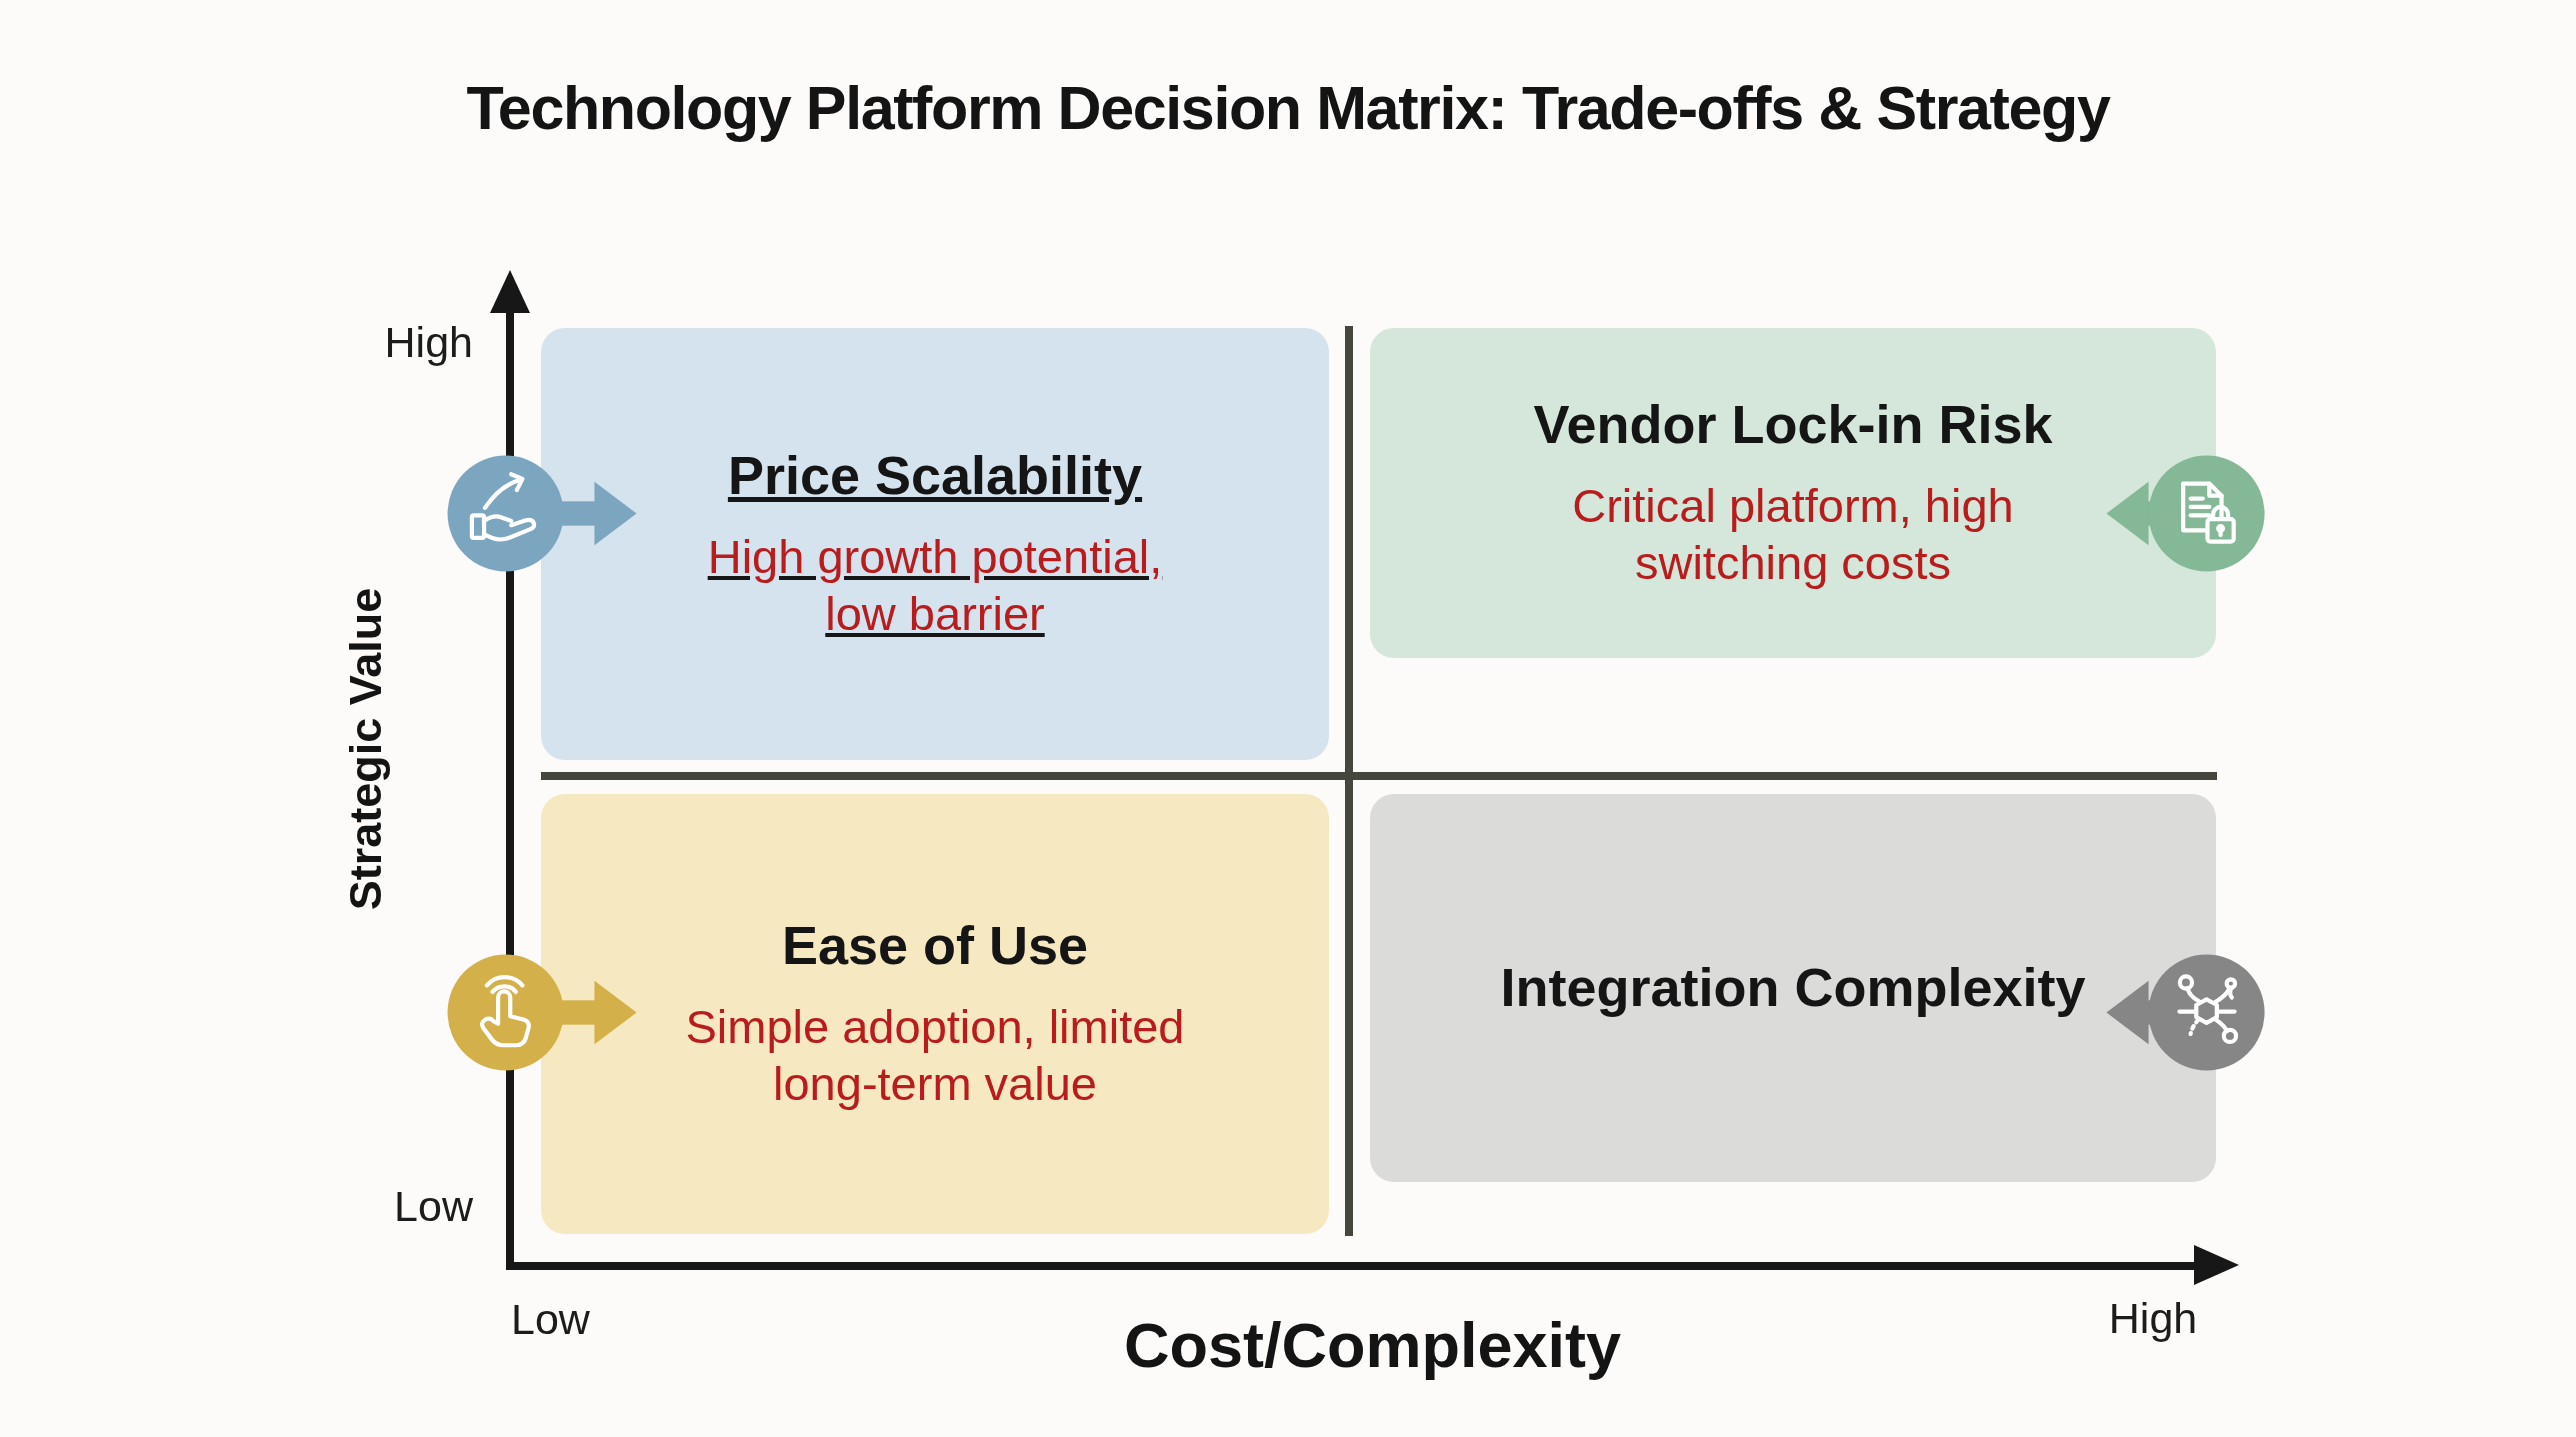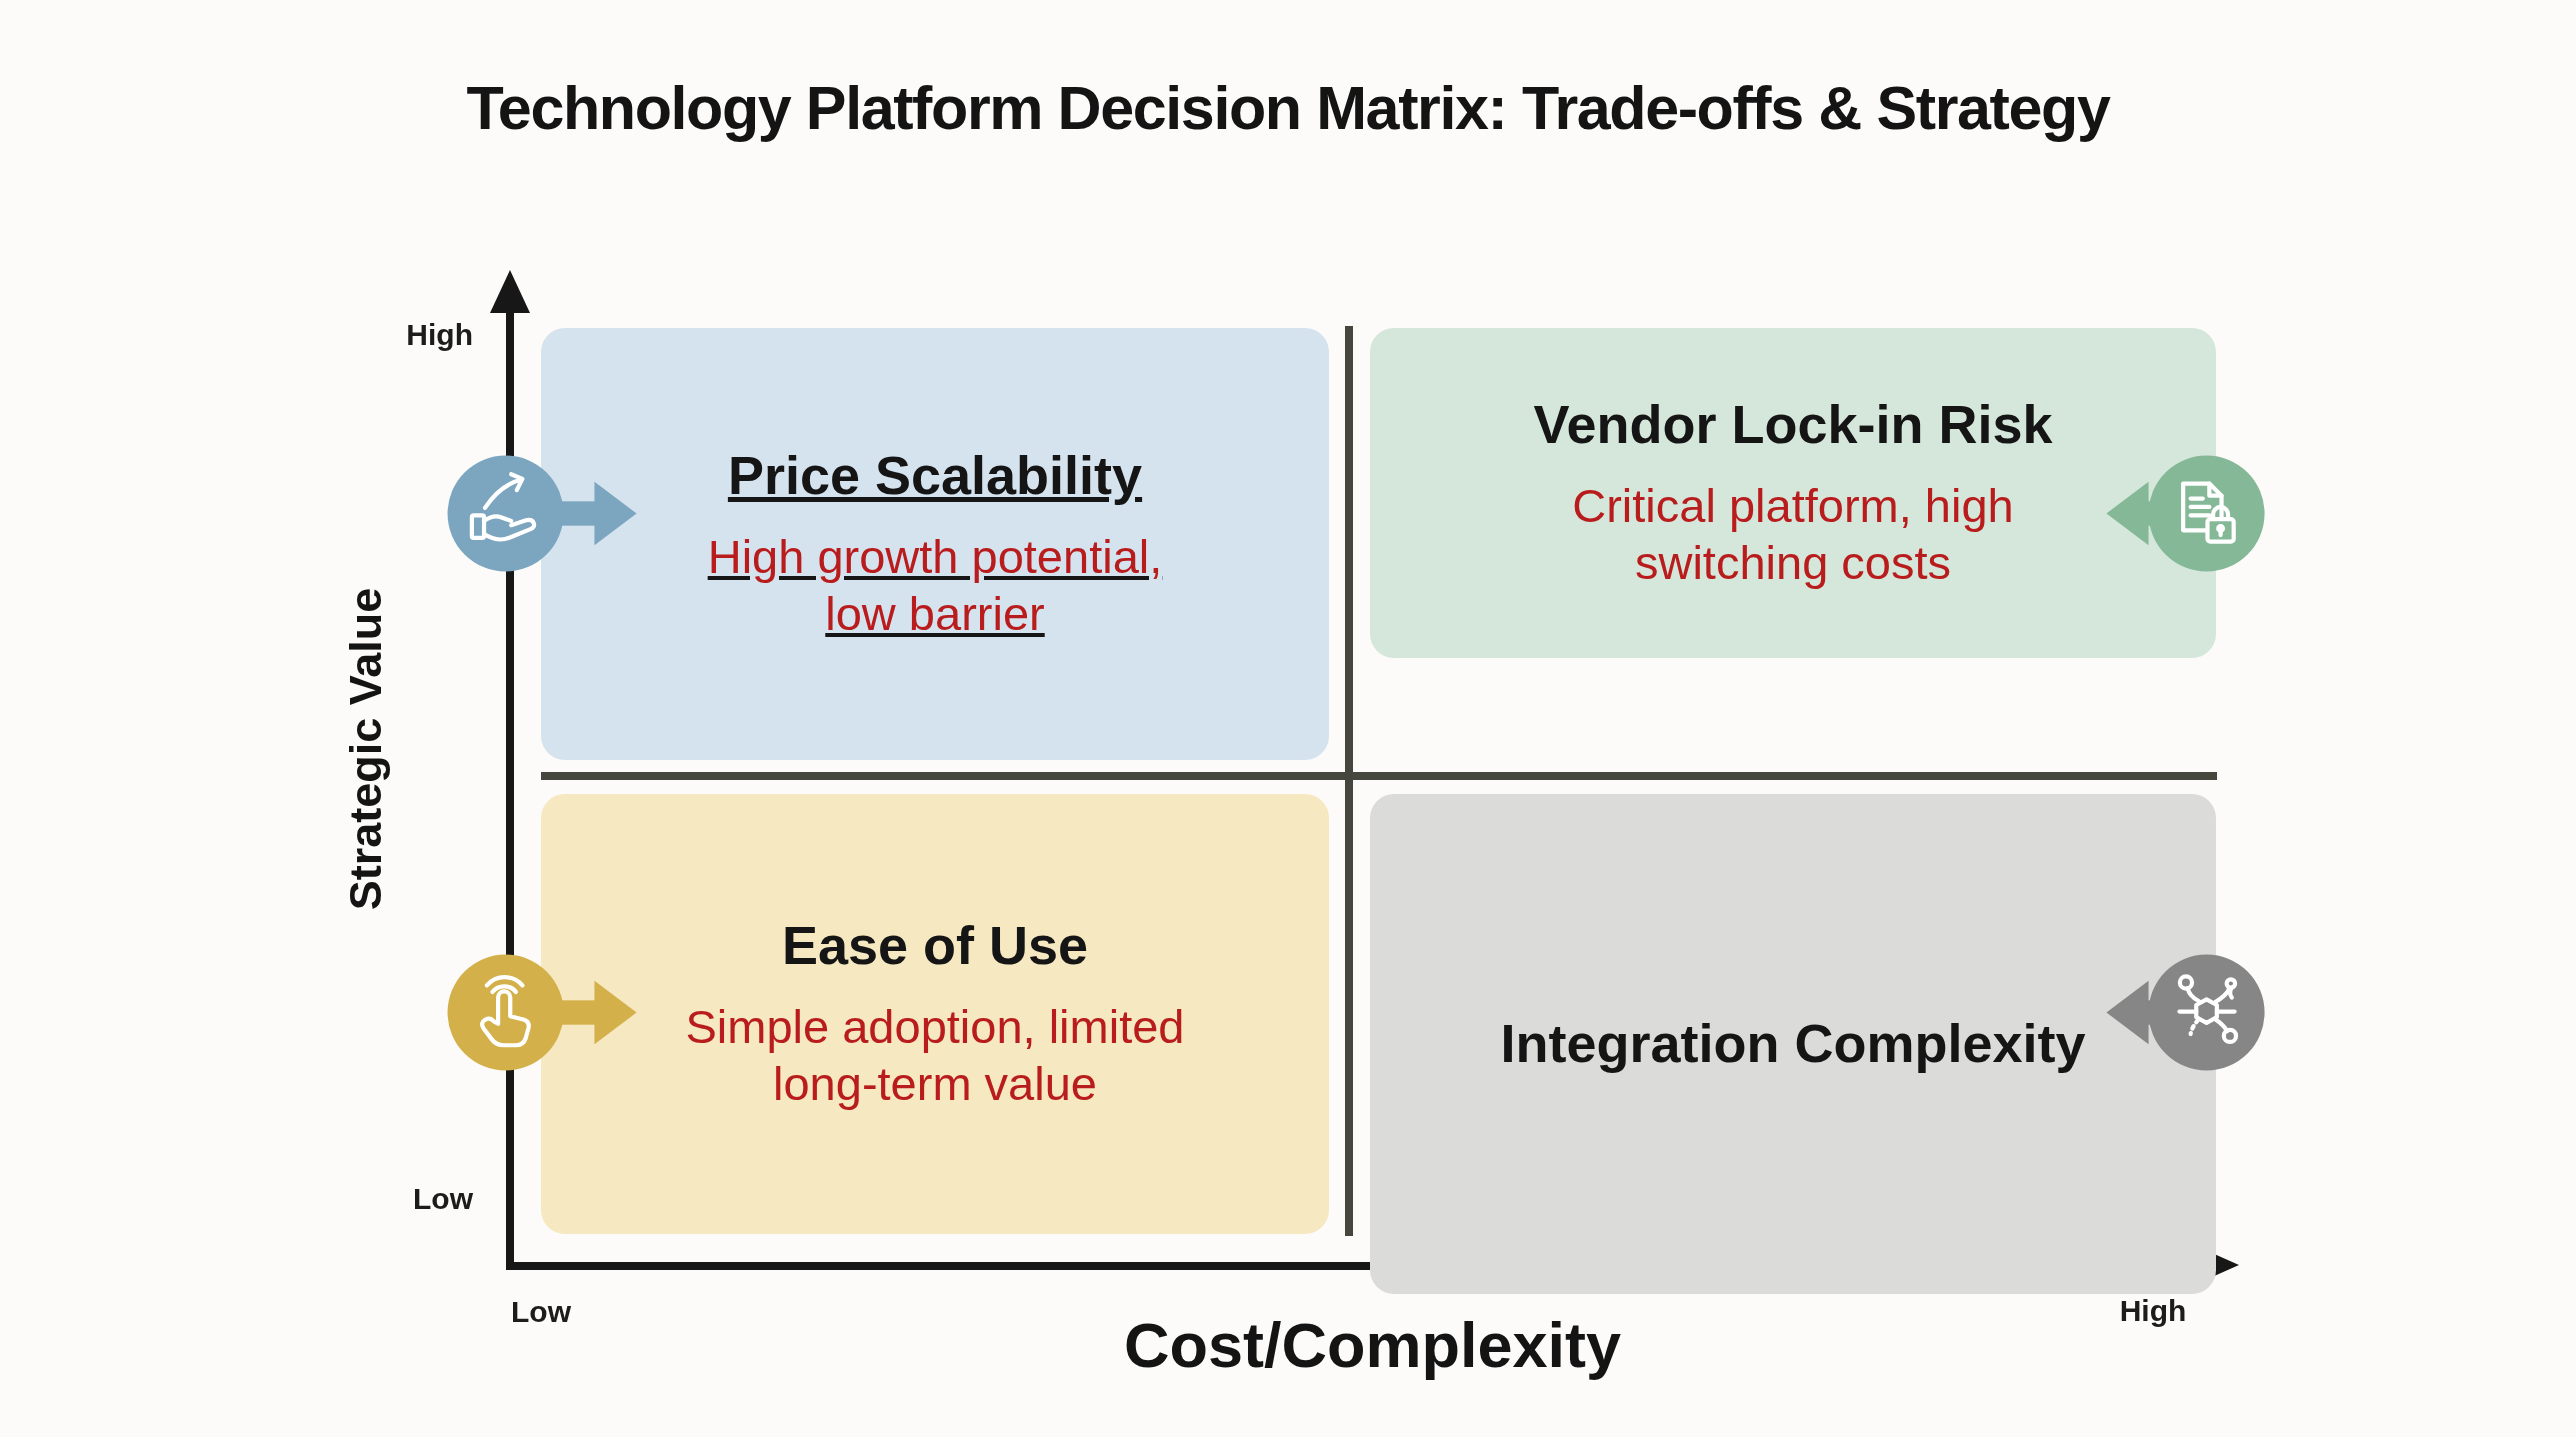--- a/index.html
+++ b/index.html
@@ -26,21 +26,21 @@
     border-left:20.6px solid transparent;border-right:20.6px solid transparent;
     border-bottom:43px solid #171717;
   }
   .x-arrowhead{
     position:absolute;left:2194px;top:1245px;width:0;height:0;
     border-top:20.6px solid transparent;border-bottom:20.6px solid transparent;
     border-left:45px solid #171717;
   }
 
   
-  .tick{position:absolute;font-size:30px;font-weight:700;color:#1c1c1c;}
+  .tick{position:absolute;font-size:43px;font-weight:400;color:#1c1c1c;}
   .y-high{left:281px;top:318px;width:192px;text-align:right;}
   .y-low{left:281px;top:1182px;width:192px;text-align:right;}
   .x-low{left:511px;top:1295px;}
   .x-high{left:2069px;top:1294px;width:168px;text-align:center;}
   .y-title{
     position:absolute;left:366px;top:749px;
     transform:translate(-50%,-50%) rotate(-90deg);
     font-size:45px;font-weight:700;white-space:nowrap;color:#141414;
   }
   .x-title{
@@ -55,21 +55,21 @@
 
   
   .quad{
     position:absolute;border-radius:24px;
     display:flex;flex-direction:column;align-items:center;justify-content:center;
     text-align:center;gap:24px;padding:0 37px;box-sizing:border-box;
   }
   .quad.tl{left:541px;top:328px;width:788px;height:432px;background:#d5e3ee;text-decoration:underline;}
   .quad.tr{left:1370px;top:328px;width:846px;height:330px;background:#d5e7da;}
   .quad.bl{left:541px;top:794px;width:788px;height:440px;background:#f6e8c0;}
-  .quad.br{left:1370px;top:794px;width:846px;height:500px;background:#dbdbd9;}
+  .quad.br{left:1370px;top:794px;width:846px;height:388px;background:#dbdbd9;}
   .qtitle{font-size:54px;font-weight:700;color:#151515;line-height:1.1;}
   .qsub{font-size:47px;font-weight:400;color:#b91c1c;line-height:1.2;white-space:pre-line;}
 
   
   .marker{position:absolute;width:206px;height:131px;}
   .marker.m-tl{left:440px;top:448px;}
   .marker.m-bl{left:440px;top:947px;}
   .marker.m-tr{left:2097px;top:448px;}
   .marker.m-br{left:2097px;top:947px;}
 </style>

